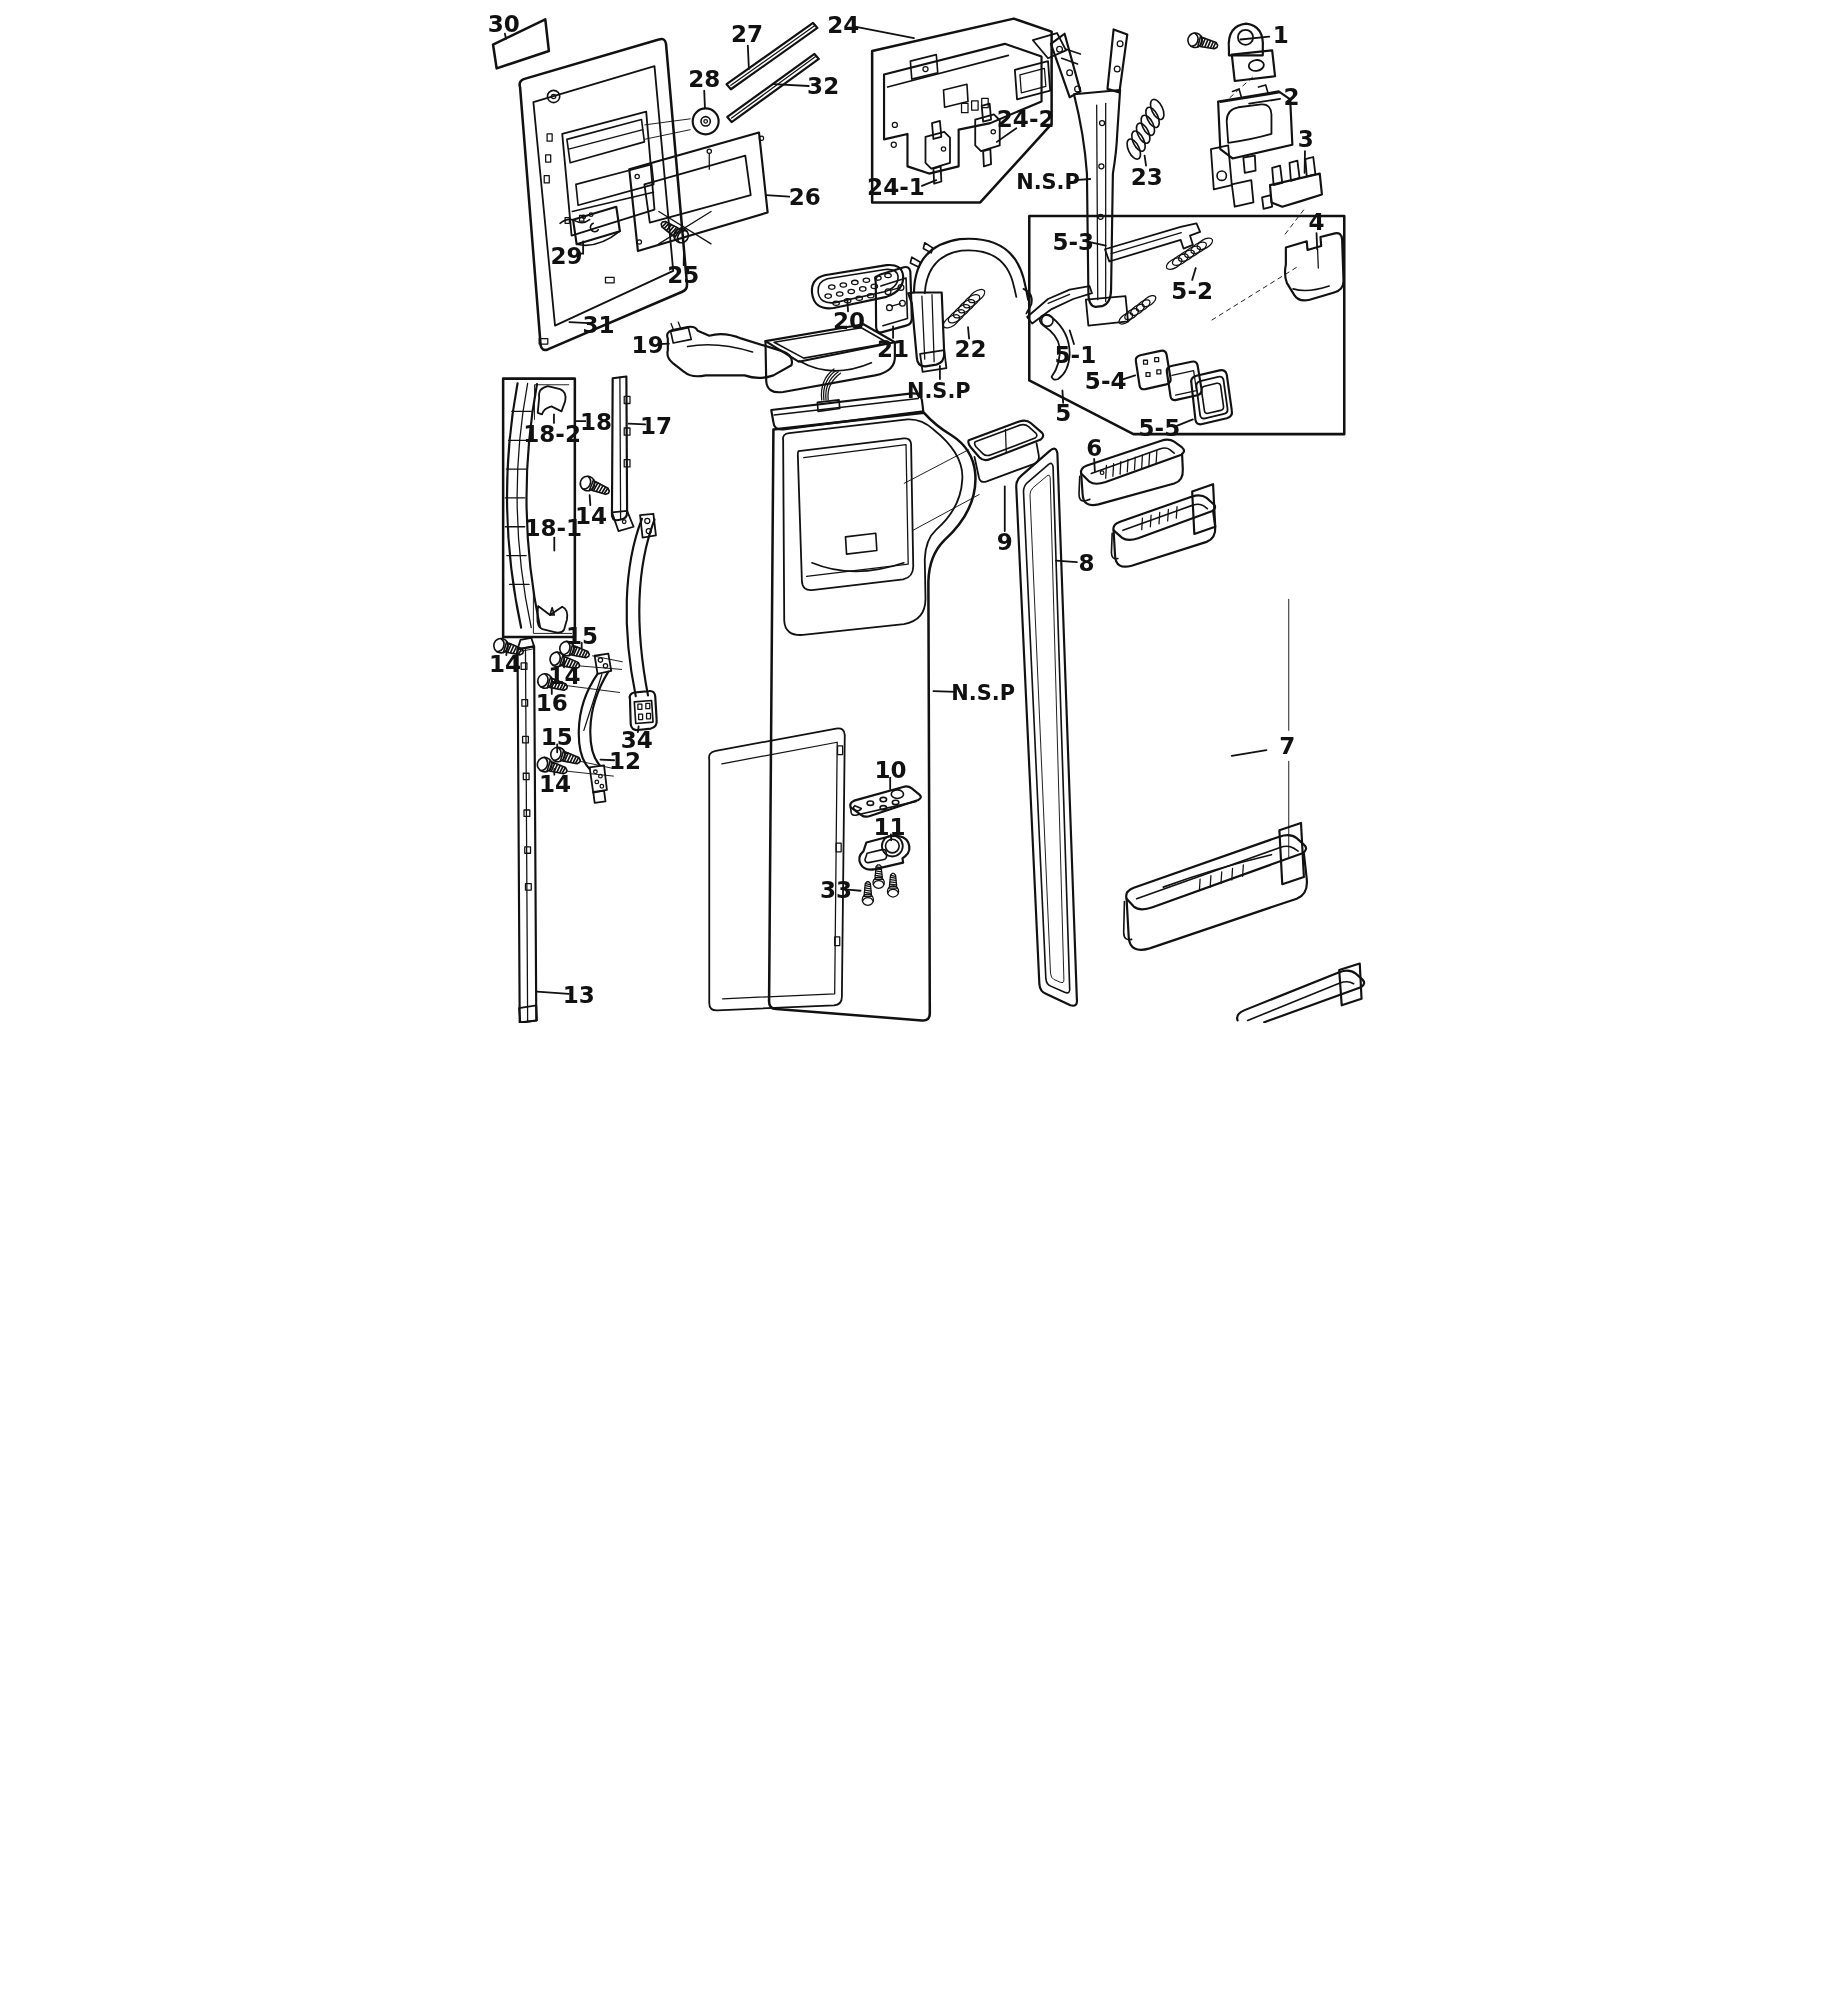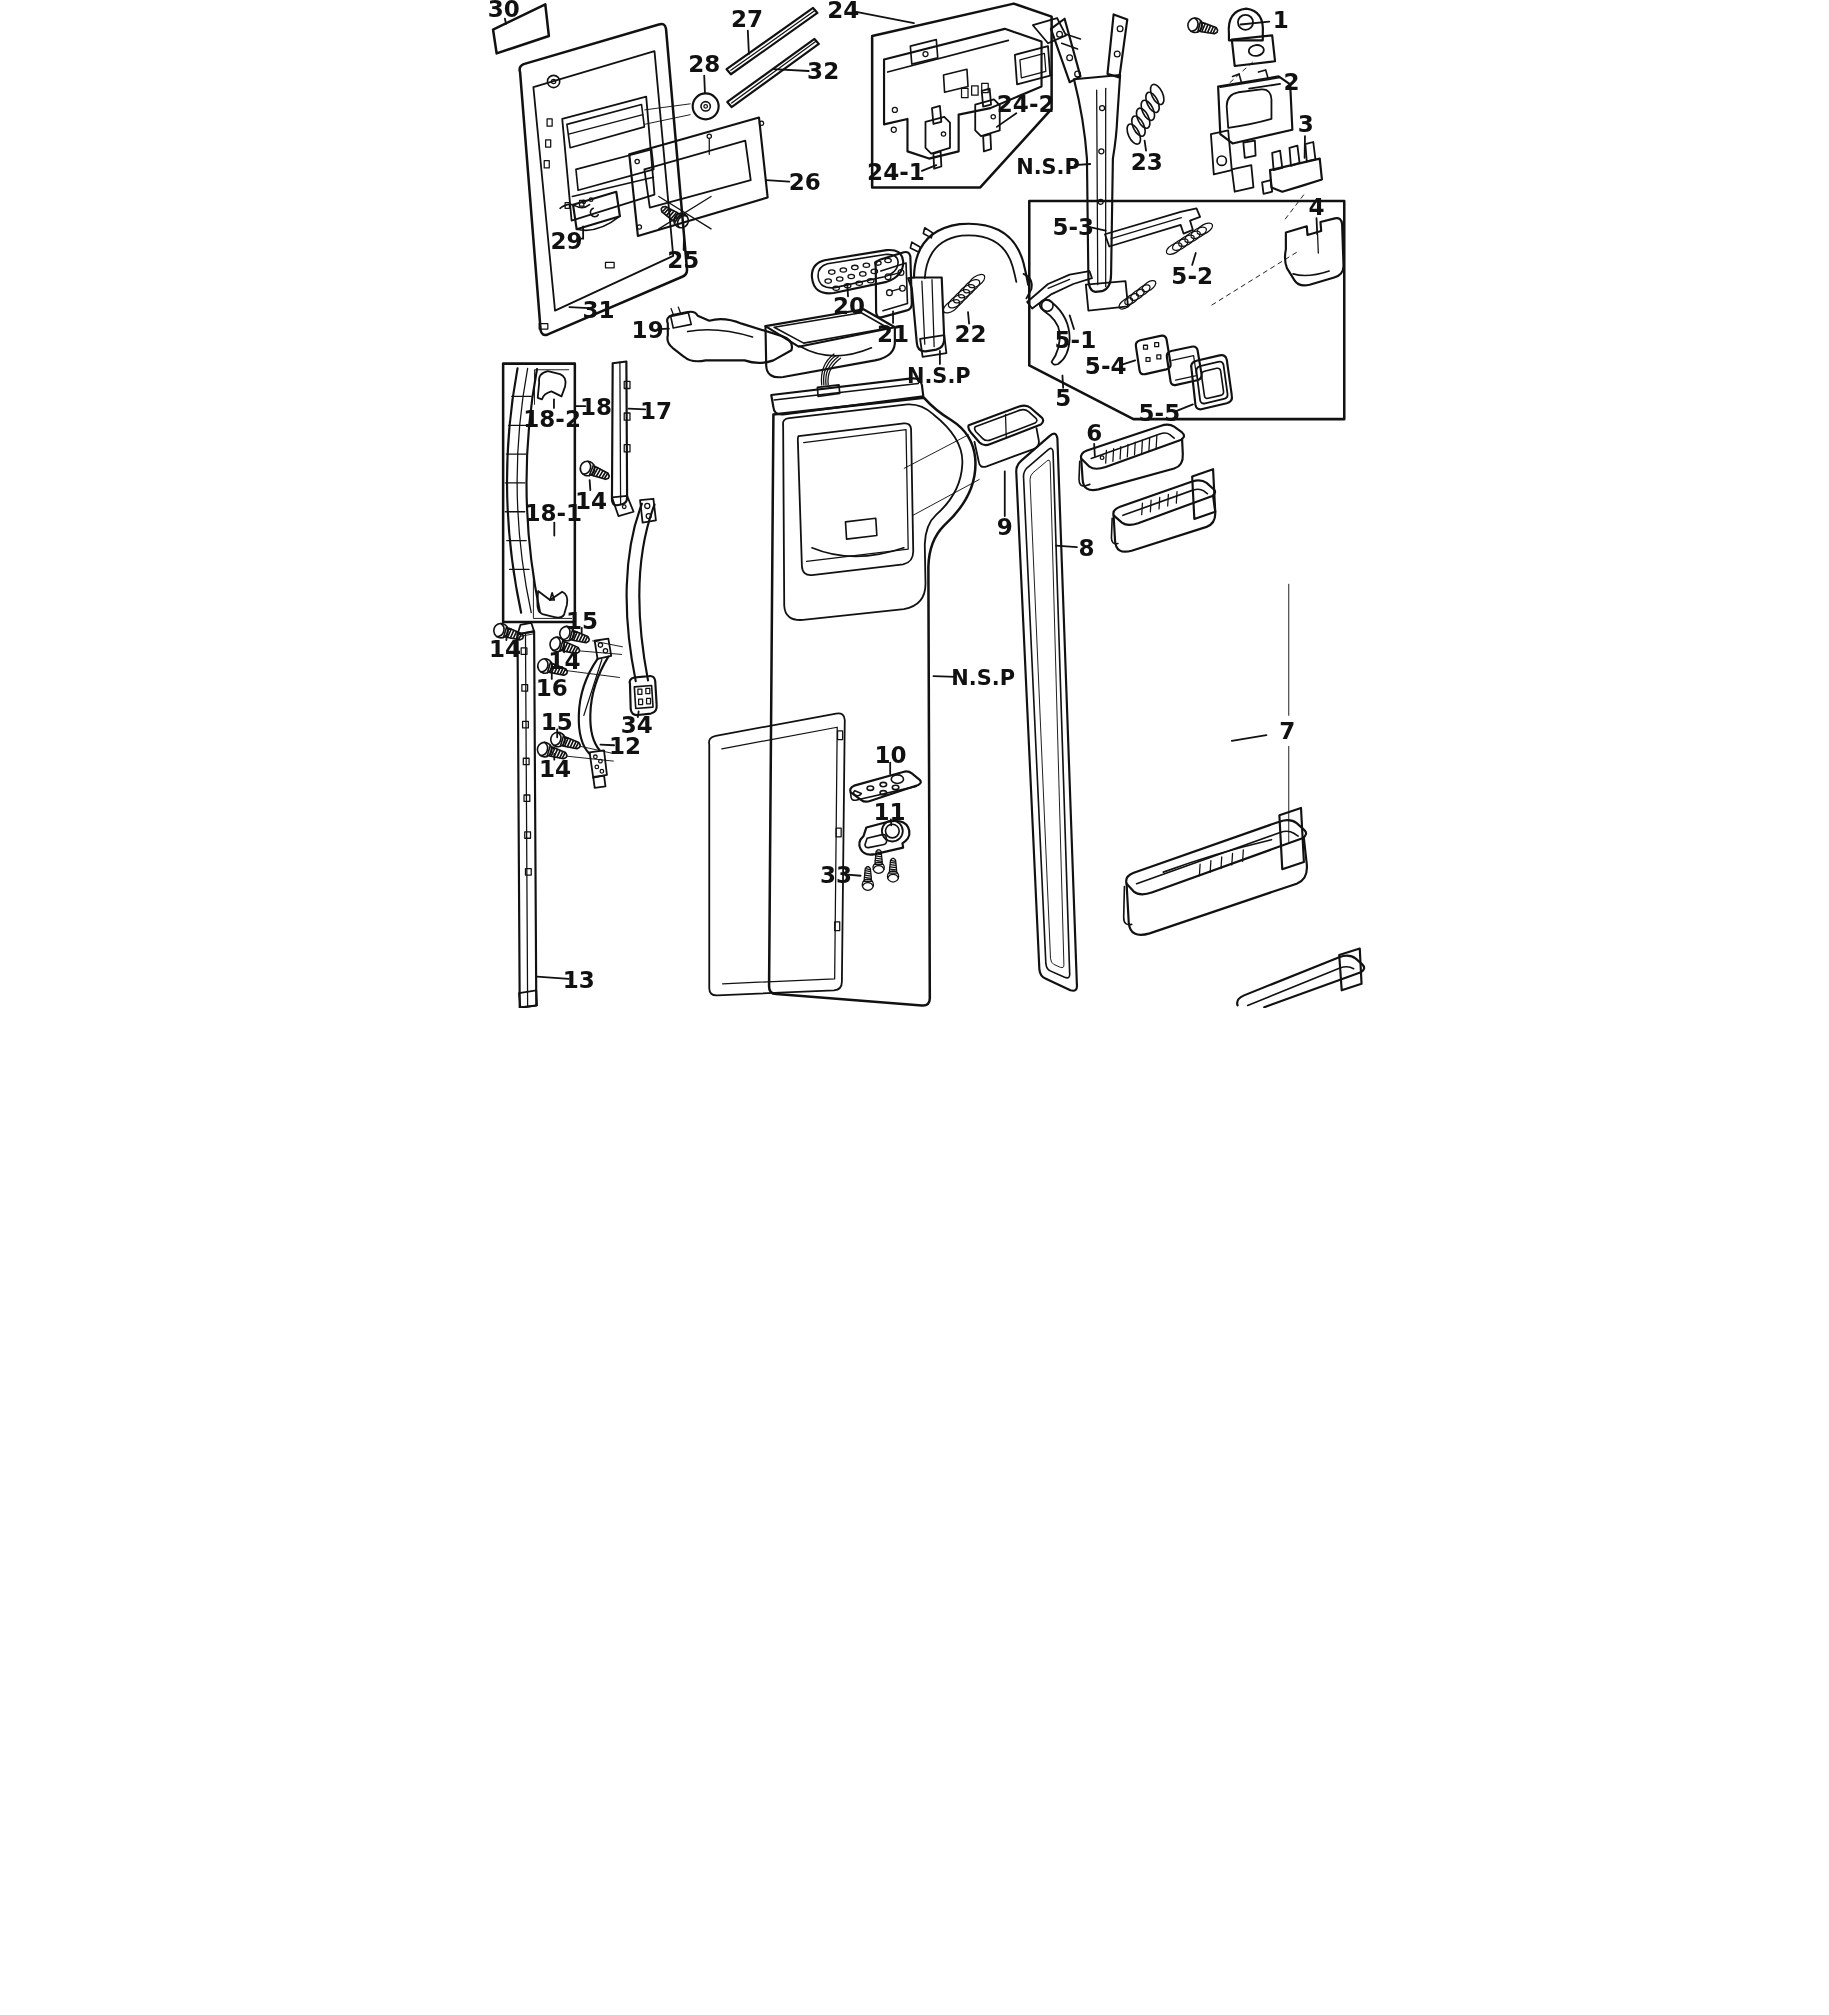--- a/index.html
+++ b/index.html
@@ -1,17 +1,17 @@
 <!DOCTYPE html>
 <html style="font-size:11.5px"><head>
 <meta charset="utf-8">
 <style>
   html,body{margin:0;padding:0;background:#ffffff;}
   body{font-family:"DejaVu Sans","Liberation Sans",sans-serif;}
-  .stage{width:915px;margin:0 auto;background:#fff;text-decoration:underline;}
+  .stage{width:915px;margin:15px auto;background:#fff;text-decoration:underline;}
   svg{display:block;background:#fff;}
   .ln{stroke:#111;fill:none;stroke-linecap:round;stroke-linejoin:round;}
   .w7{stroke-width:7px;} .w6{stroke-width:6px;} .w5{stroke-width:5px;}
   .w4{stroke-width:4.5px;} .w3{stroke-width:3.5px;} .w2{stroke-width:2.6px;}
   .lbl{font-weight:bold;font-size:64px;fill:#111;}
   .lblsm{font-weight:bold;font-size:58px;fill:#111;}
   .leader{stroke:#111;stroke-width:5px;fill:none;stroke-linecap:round;}
   .thin{stroke:#111;stroke-width:2.6px;fill:none;}
 </style>
 </head>

